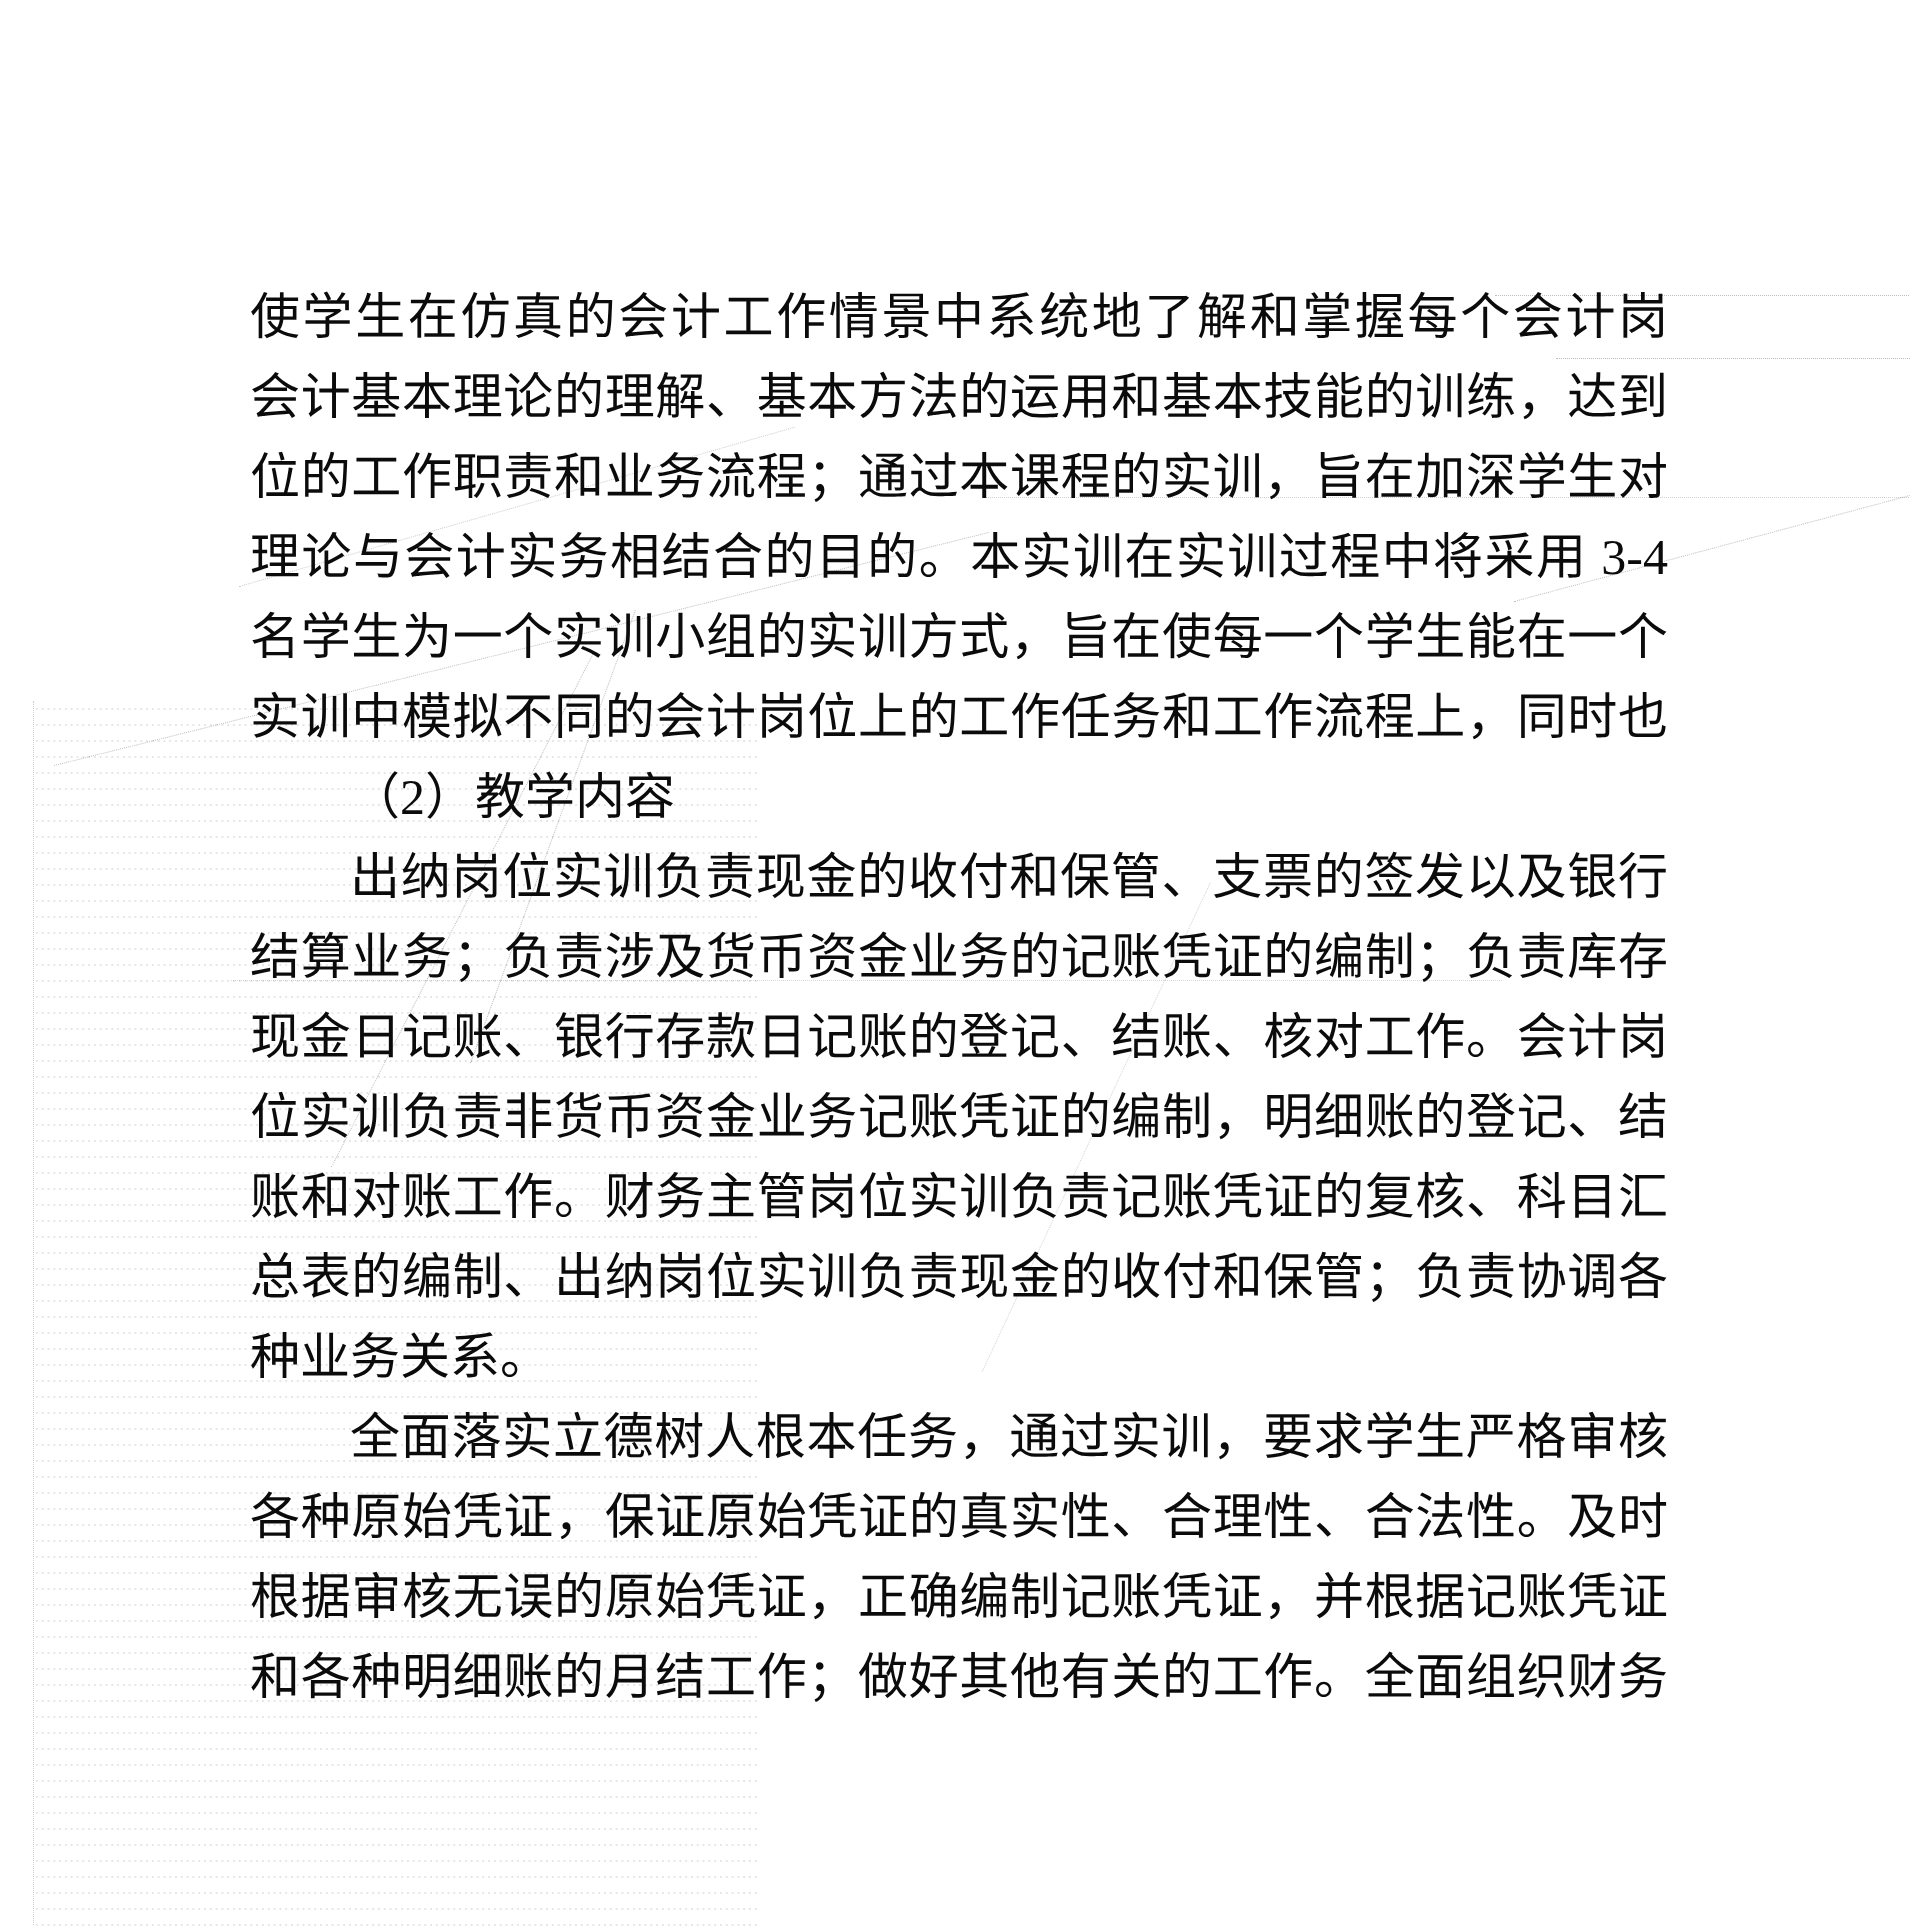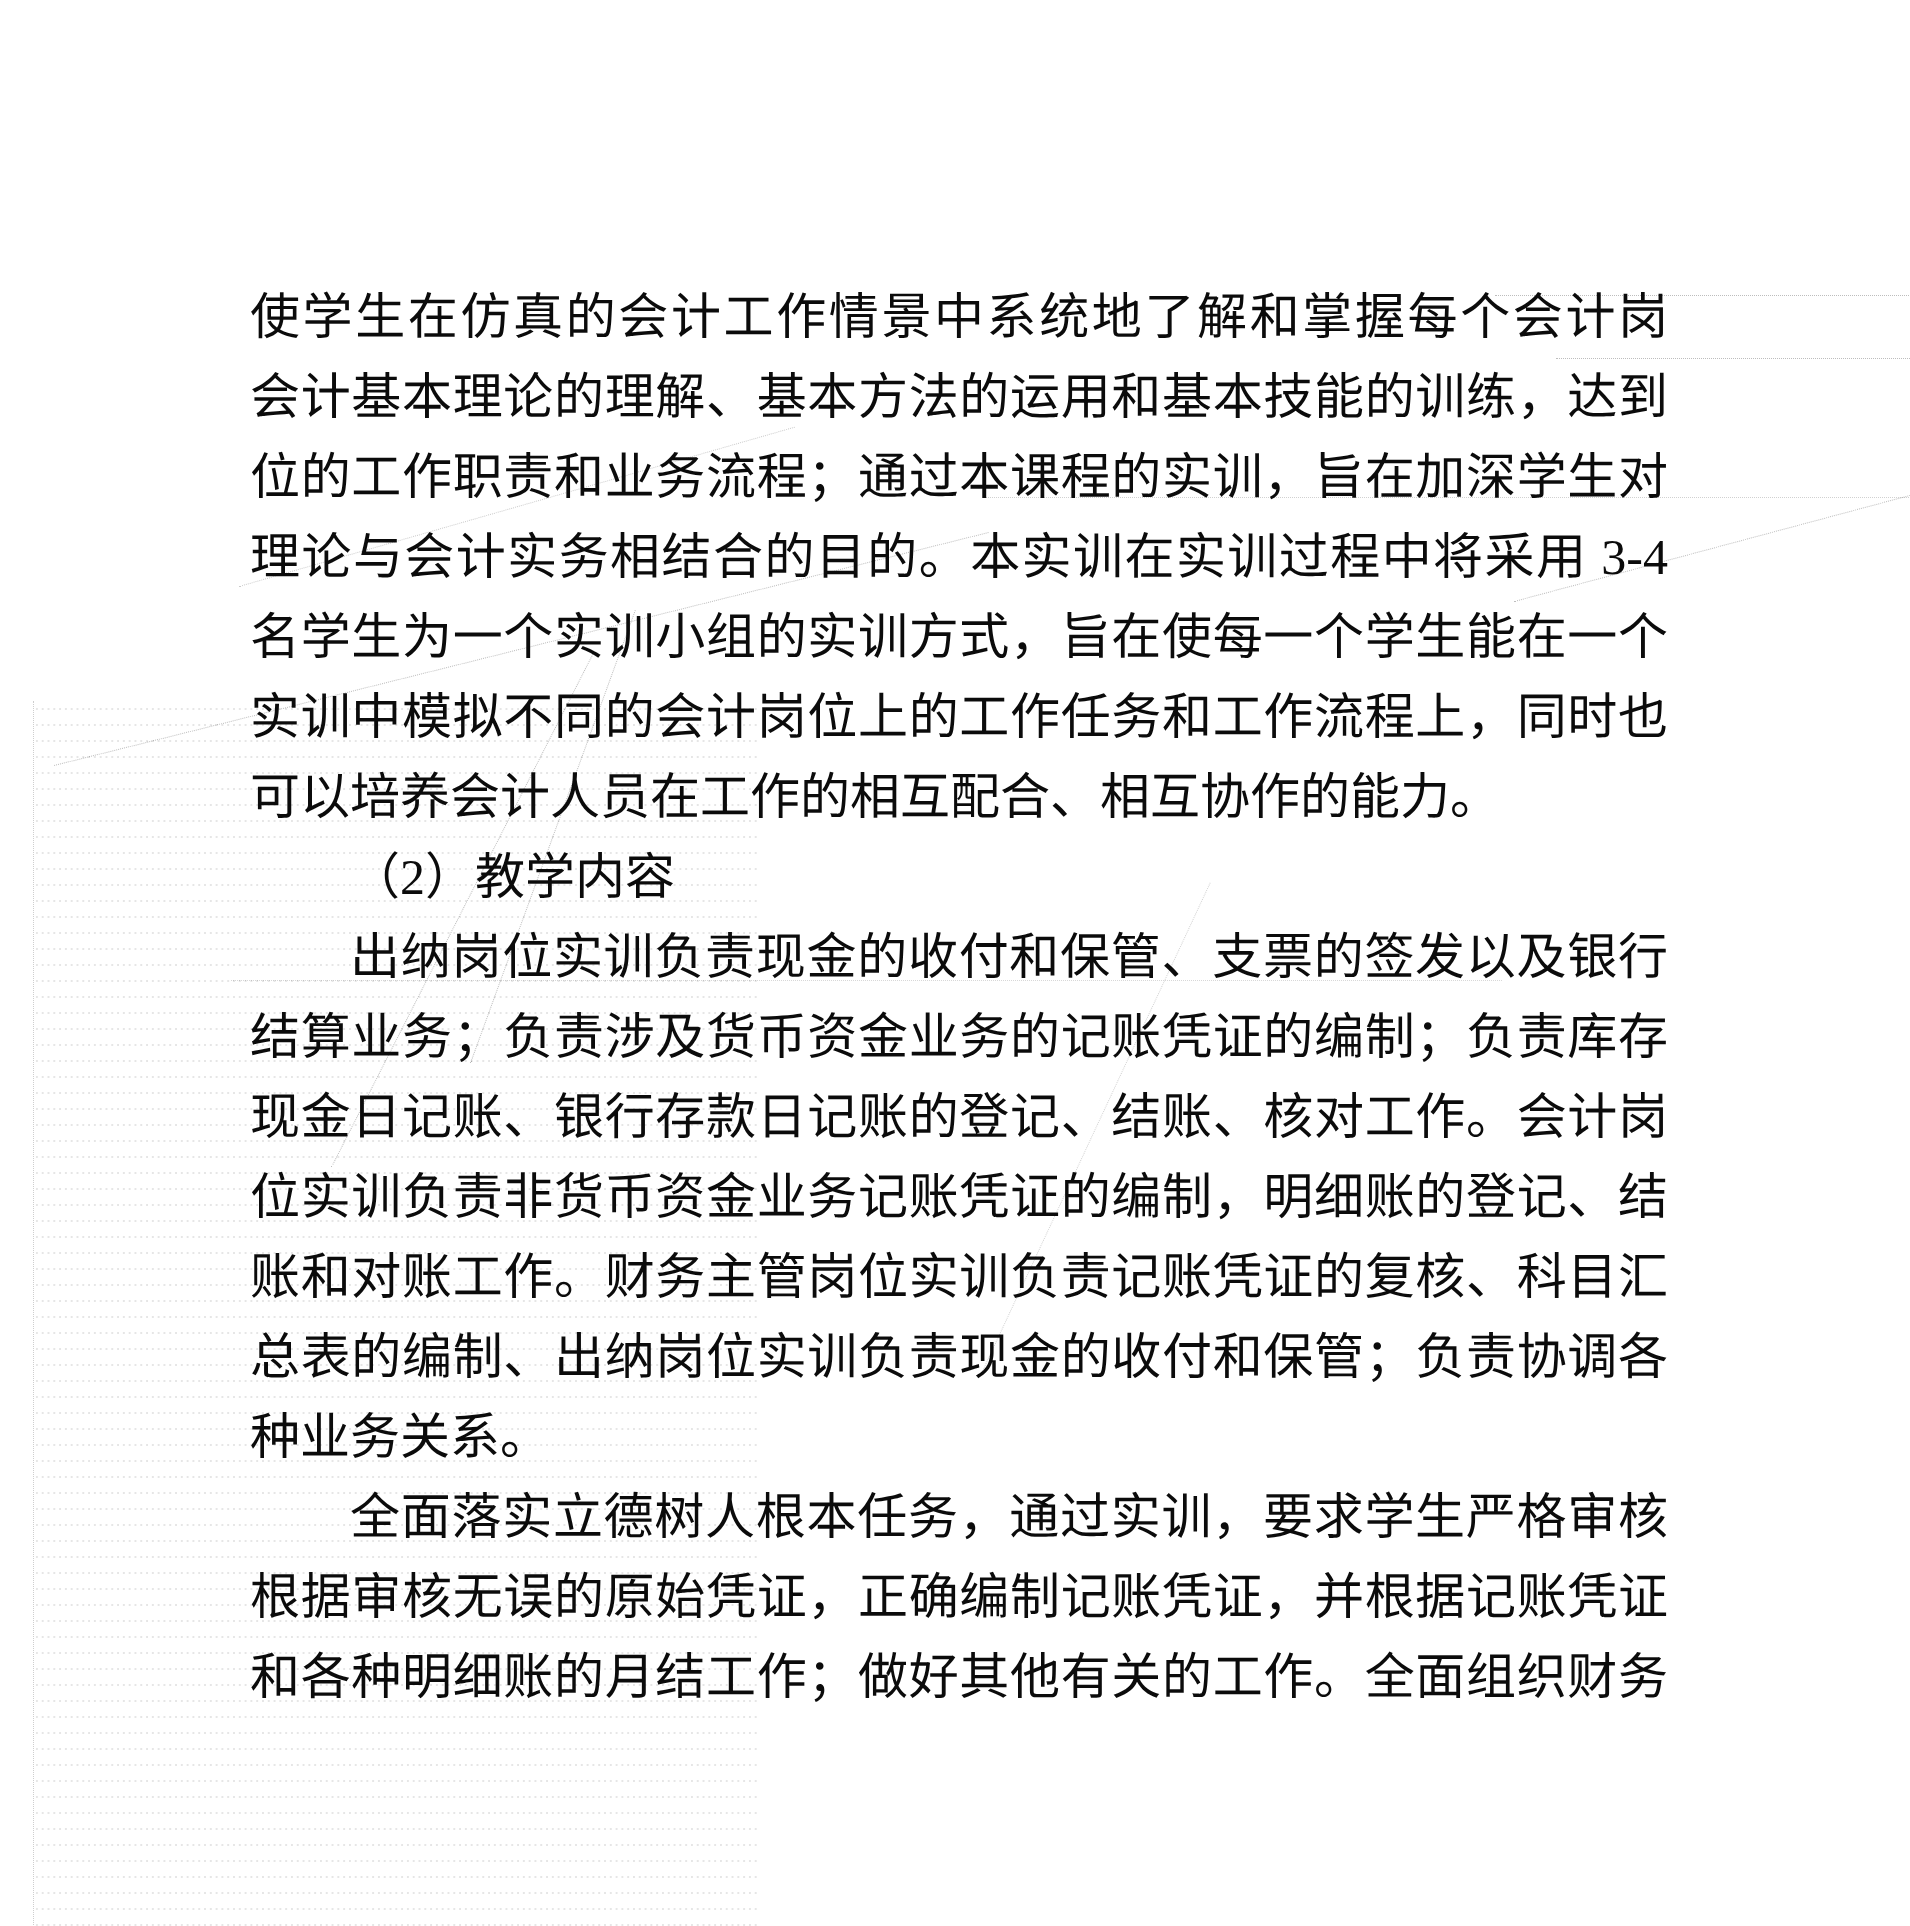--- a/index.html
+++ b/index.html
@@ -83,29 +83,29 @@
   <div class="artifact dotline diag d5"></div>
   <div class="artifact dotline diag d6"></div>
 
   <div class="text-block">
     <div class="line">使学生在仿真的会计工作情景中系统地了解和掌握每个会计岗</div>
     <div class="line">会计基本理论的理解、基本方法的运用和基本技能的训练，达到</div>
     <div class="line">位的工作职责和业务流程；通过本课程的实训，旨在加深学生对</div>
     <div class="line">理论与会计实务相结合的目的。本实训在实训过程中将采用 3-4</div>
     <div class="line">名学生为一个实训小组的实训方式，旨在使每一个学生能在一个</div>
     <div class="line">实训中模拟不同的会计岗位上的工作任务和工作流程上，同时也</div>
-    <div class="line short">可以培养会计人员在工作的相互配合、相互协作的能力。</div>
     <div class="line short indent">（2）教学内容</div>
     <div class="line indent">出纳岗位实训负责现金的收付和保管、支票的签发以及银行</div>
     <div class="line">结算业务；负责涉及货币资金业务的记账凭证的编制；负责库存</div>
     <div class="line">现金日记账、银行存款日记账的登记、结账、核对工作。会计岗</div>
     <div class="line">位实训负责非货币资金业务记账凭证的编制，明细账的登记、结</div>
     <div class="line">账和对账工作。财务主管岗位实训负责记账凭证的复核、科目汇</div>
     <div class="line">总表的编制、出纳岗位实训负责现金的收付和保管；负责协调各</div>
     <div class="line short">种业务关系。</div>
     <div class="line indent">全面落实立德树人根本任务，通过实训，要求学生严格审核</div>
+    <div class="line">各种原始凭证，保证原始凭证的真实性、合理性、合法性。及时</div>
     <div class="line">根据审核无误的原始凭证，正确编制记账凭证，并根据记账凭证</div>
     <div class="line">和各种明细账的月结工作；做好其他有关的工作。全面组织财务</div>
 
   </div>
 
 </div>
 
 
 </body></html>

